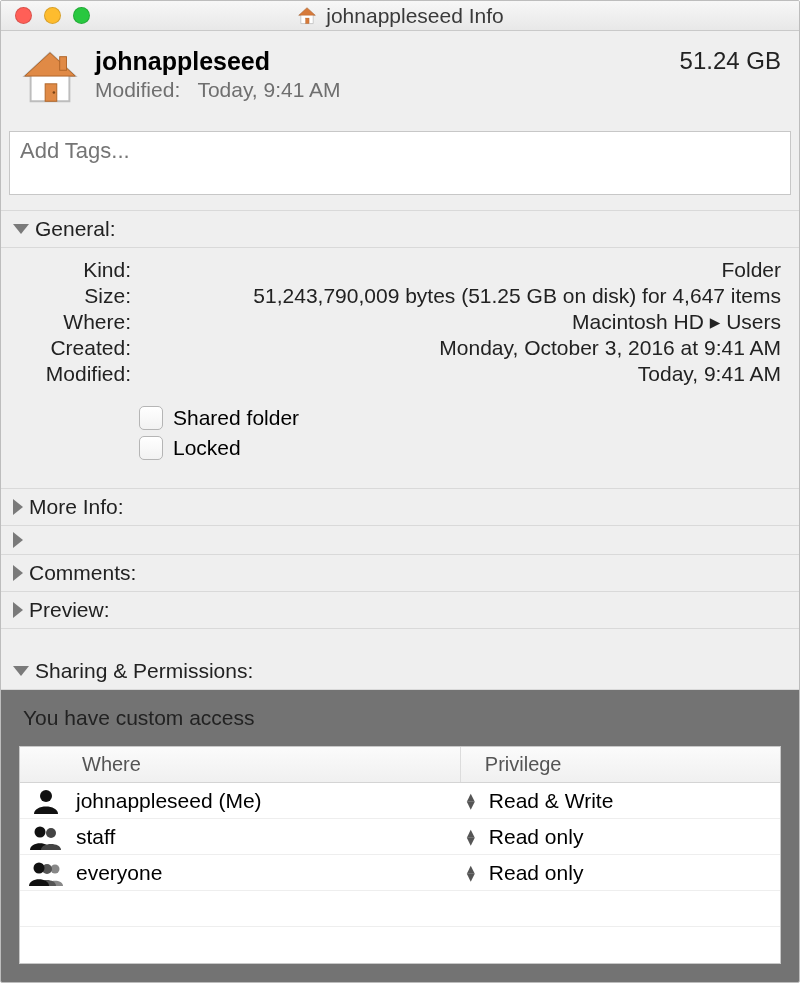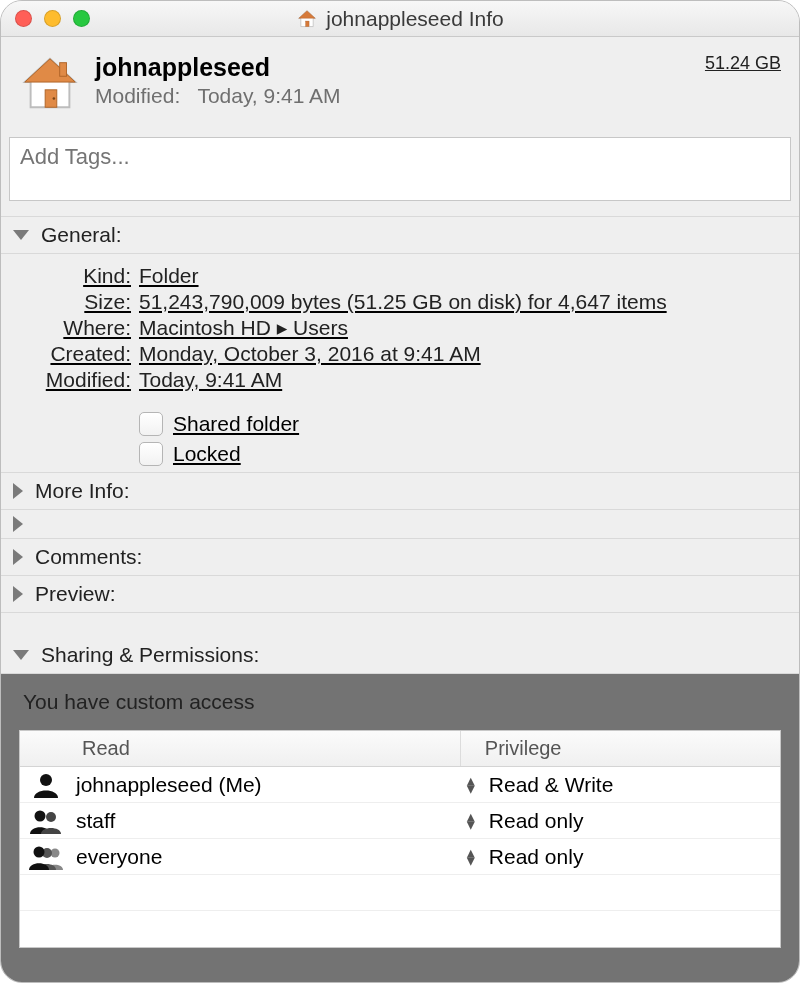--- a/index.html
+++ b/index.html
@@ -1,52 +1,52 @@
 <!DOCTYPE html>
 <html><head>
 <meta charset="utf-8">
 <style>
   * { box-sizing: border-box; margin: 0; padding: 0; }
   html, body { width: 800px; height: 983px; font-family: -apple-system, "Helvetica Neue", Helvetica, Arial, sans-serif; font-size: 21px; color: #000; background: #fff; }
-  .window { width: 800px; height: 983px; border: 1px solid #bdbdbd; border-radius: 22px; overflow: hidden; display: flex; flex-direction: column; background: #efefef; }
+  .window { width: 800px; height: 983px; border: 1px solid #bdbdbd; border-radius: 2px; overflow: hidden; display: flex; flex-direction: column; background: #efefef; }
   
   .titlebar { height: 36px; background: linear-gradient(#f7f7f7,#e8e8e8); border-bottom: 1px solid #c9c9c9; display: flex; align-items: center; position: relative; }
   .traffic { display: flex; gap: 12px; margin-left: 14px; }
   .dot { width: 17px; height: 17px; border-radius: 50%; border: 1px solid rgba(0,0,0,.15); }
   .dot.red { background: #ff5f57; }
   .dot.yellow { background: #febc2e; }
   .dot.green { background: #28c840; }
   .title-center { position: absolute; left: 0; right: 0; display: flex; justify-content: center; align-items: center; gap: 8px; pointer-events: none; }
   .title-text { font-size: 21px; color: #3a3a3a; }
   .title-icon svg { width: 22px; height: 22px; display: block; }
 
   
   .header { background: #efefef; padding: 16px 18px 22px 18px; display: flex; align-items: flex-start; }
   .big-icon { width: 62px; height: 62px; flex: 0 0 62px; margin-right: 14px; display:flex; align-items:center; justify-content:center; }
   .big-icon svg { width: 62px; height: 62px; }
   .hdr-text { flex: 1; }
   .hdr-name { font-weight: 700; font-size: 25px; }
   .hdr-mod { color: #6f6f6f; font-size: 21px; margin-top: 2px; }
-  .hdr-size { font-size: 18px; color: #222; text-decoration: underline; }
+  .hdr-size { font-size: 24px; color: #222; }
 
   .tags-wrap { padding: 0 8px 10px 8px; background: #efefef; }
   .tags-input { width: 100%; height: 64px; background: #fff; border: 1px solid #c7c7c7; padding: 6px 10px; font-size: 22px; color: #999; resize: none; font-family: inherit; }
 
   
-  .section-hdr { background: #efefef; border-top: 1px solid #d9d9d9; border-bottom: 1px solid #d9d9d9; padding: 6px 12px; display: flex; align-items: center; gap: 12px; font-size: 21px; color: #222; cursor: default; }
+  .section-hdr { background: #efefef; border-top: 1px solid #d9d9d9; border-bottom: 1px solid #d9d9d9; padding: 6px 12px; display: flex; align-items: center; gap: 6px; font-size: 21px; color: #222; cursor: default; }
   .section-hdr + .section-hdr { border-top: none; }
   .disclosure { width: 0; height: 0; display:inline-block; }
   .disclosure.open { border-left: 8px solid transparent; border-right: 8px solid transparent; border-top: 10px solid #7a7a7a; }
   .disclosure.closed { border-top: 8px solid transparent; border-bottom: 8px solid transparent; border-left: 10px solid #7a7a7a; }
 
   
-  .general-body { background: #efefef; padding: 8px 18px 0 18px; border-bottom: 1px solid #d9d9d9; text-decoration: underline; }
+  .general-body { background: #efefef; padding: 8px 18px 22px 18px; border-bottom: 1px solid #d9d9d9; }
   .kv { display: flex; margin: 2px 0; font-size: 21px; }
   .kv .k { width: 112px; text-align: right; margin-right: 8px; color: #222; }
-  .kv .v { flex: 1; color: #222; }
+  .kv .v { flex: 1; color: #222; text-align: right; }
   .checks { margin-top: 20px; margin-left: 120px; }
   .check-row { display:flex; align-items:center; gap:10px; margin: 6px 0; }
   .check-box { width:24px; height:24px; border:1px solid #b5b5b5; border-radius:5px; background: linear-gradient(#ffffff,#f2f2f2); }
 
   
   .collapsed-group .section-hdr { border-bottom: 1px solid #d9d9d9; }
   .collapsed-group .section-hdr:first-child { border-top: none; }
 
   
   .sharing-body { background: #737373; padding: 10px 18px 18px 18px; flex:1; border-bottom:none;}
@@ -173,21 +173,21 @@
   </div>
 
   <div class="section-hdr" style="border-top:none;margin-top:24px;">
     <span class="disclosure open"></span>
     <span>Sharing &amp; Permissions:</span>
   </div>
   <div class="sharing-body">
     <div class="access-note">You have custom access</div>
     <div class="perm-table">
       <div class="perm-head">
-        <div class="col name">Read</div>
+        <div class="col name">Where</div>
         <div class="col priv">Privilege</div>
       </div>
       <div id="perm-rows">
           <div class="perm-row">
             <div class="icon-cell">
               <svg class="silhouette" width="28" height="26" viewBox="0 0 28 26">
                 <circle cx="14" cy="8" r="6" fill="#111"></circle>
                 <path d="M2 26 C2 16 26 16 26 26 Z" fill="#111"></path>
               </svg>
             </div>

